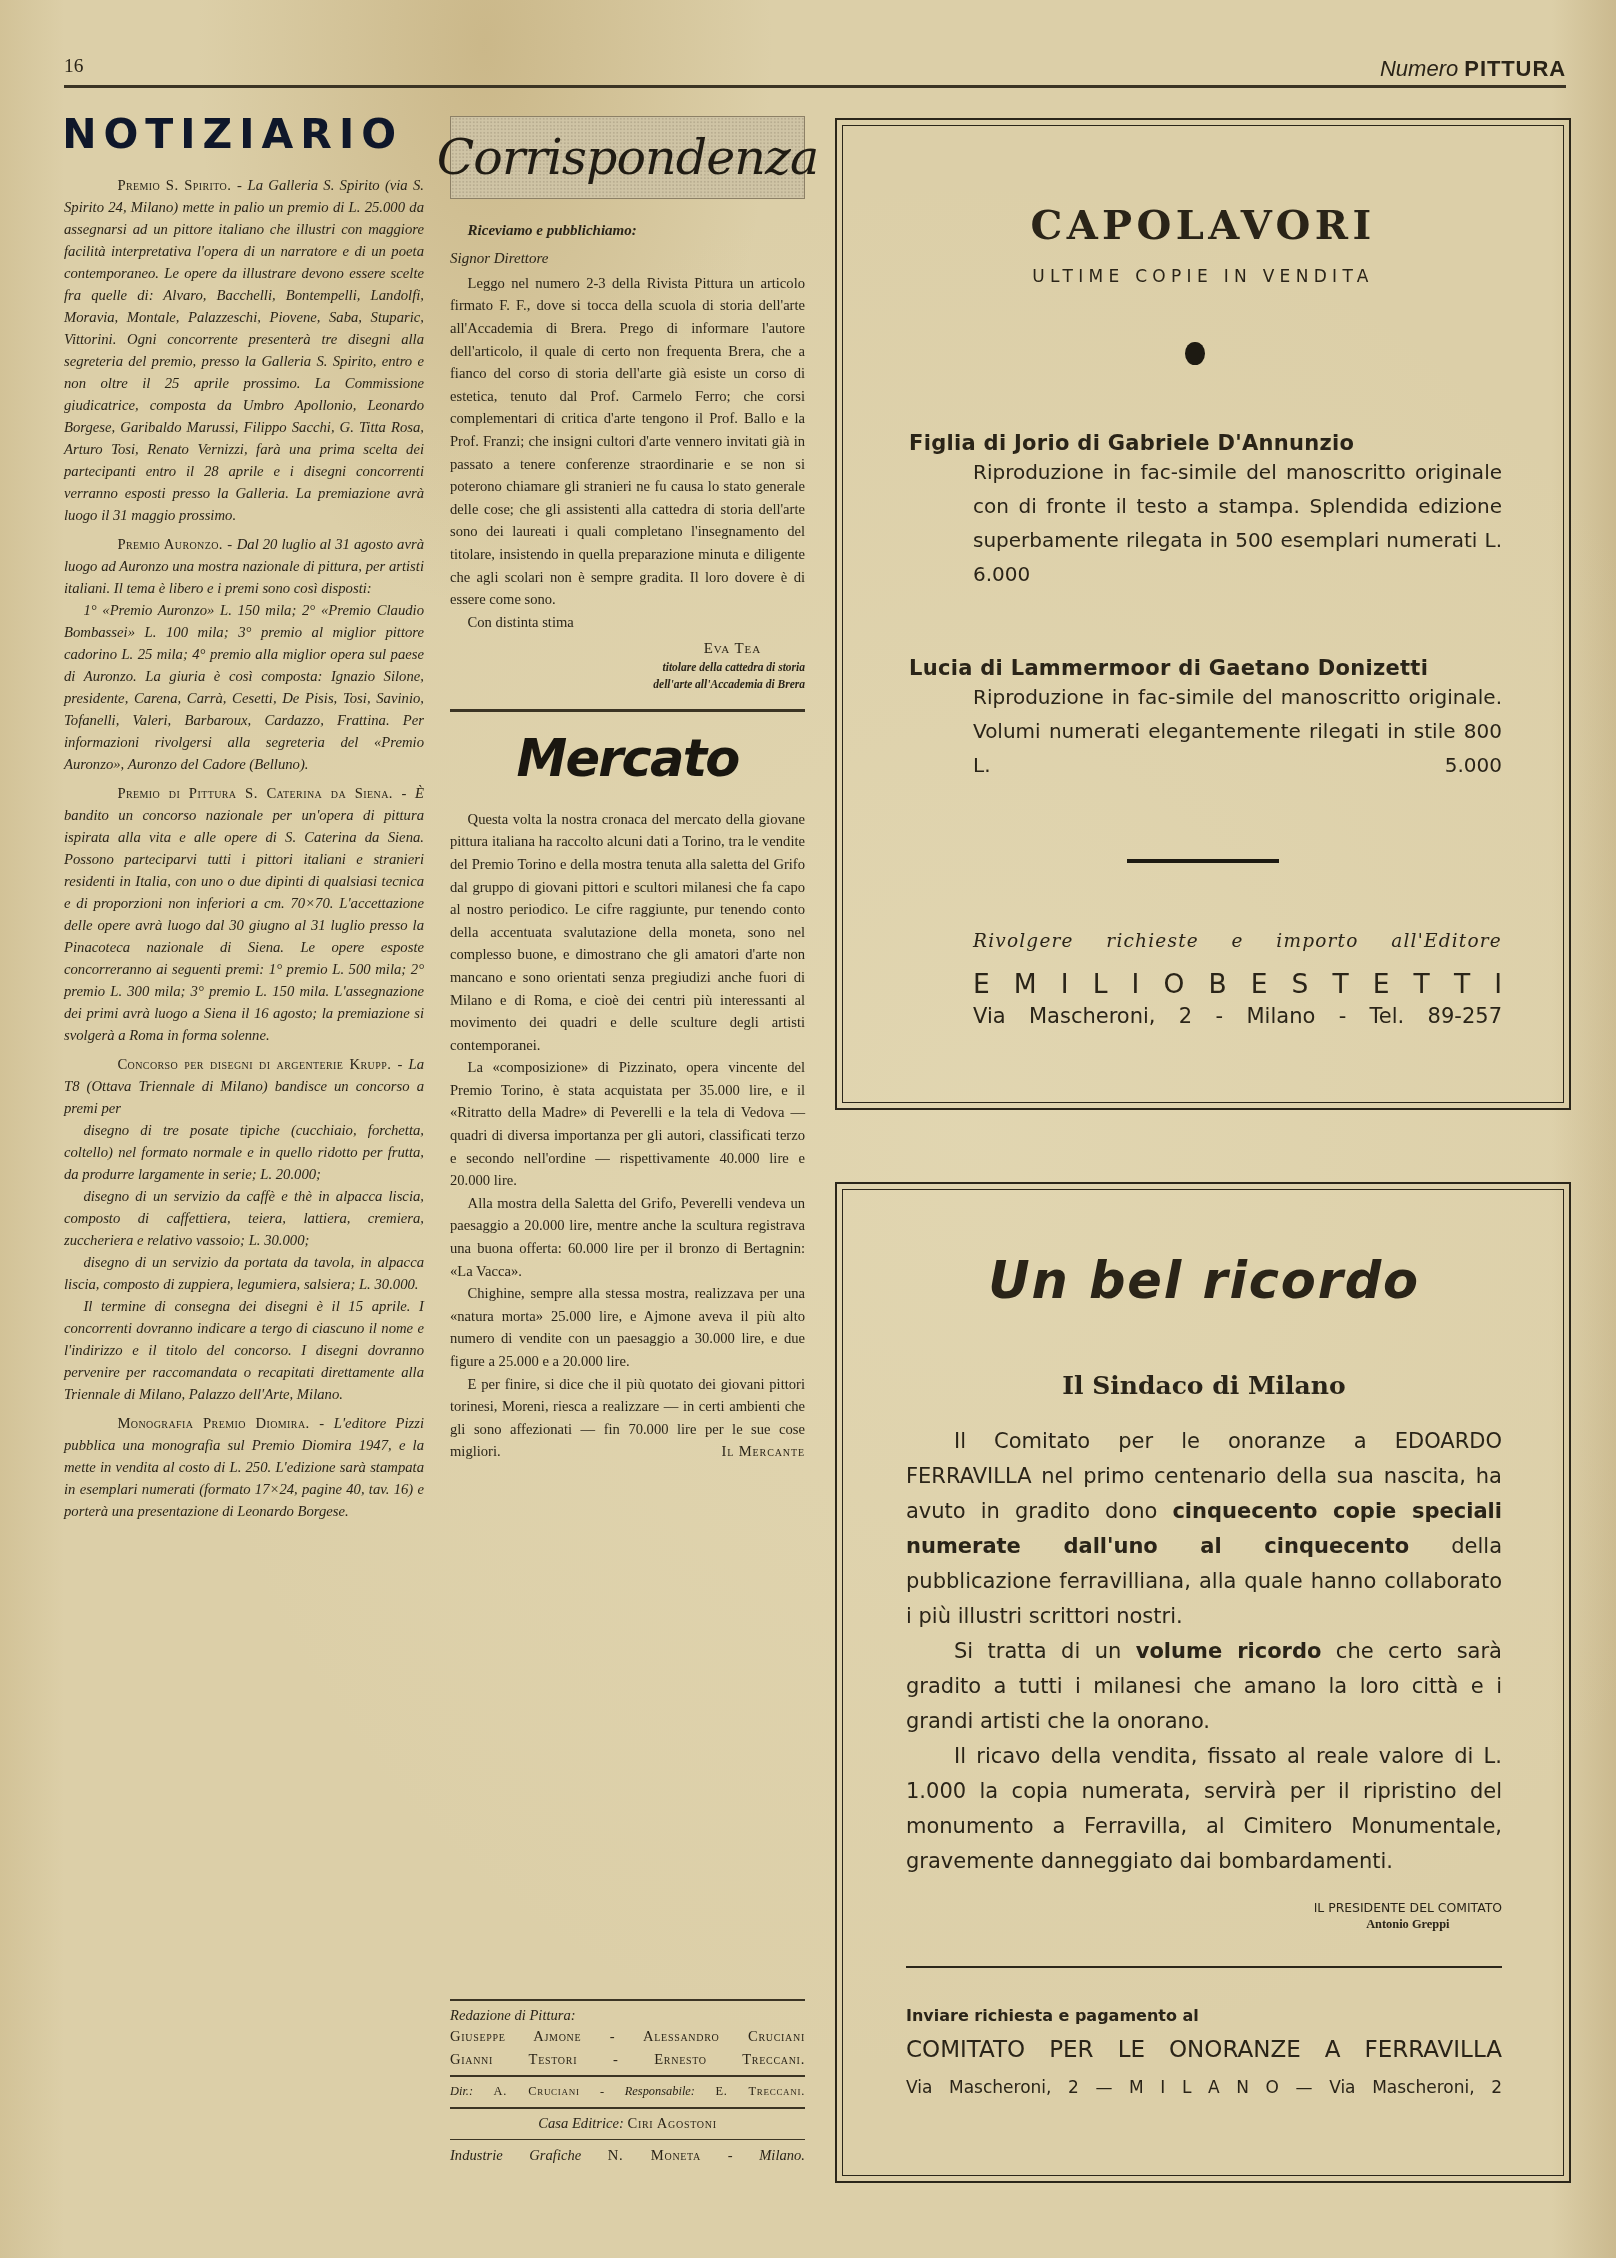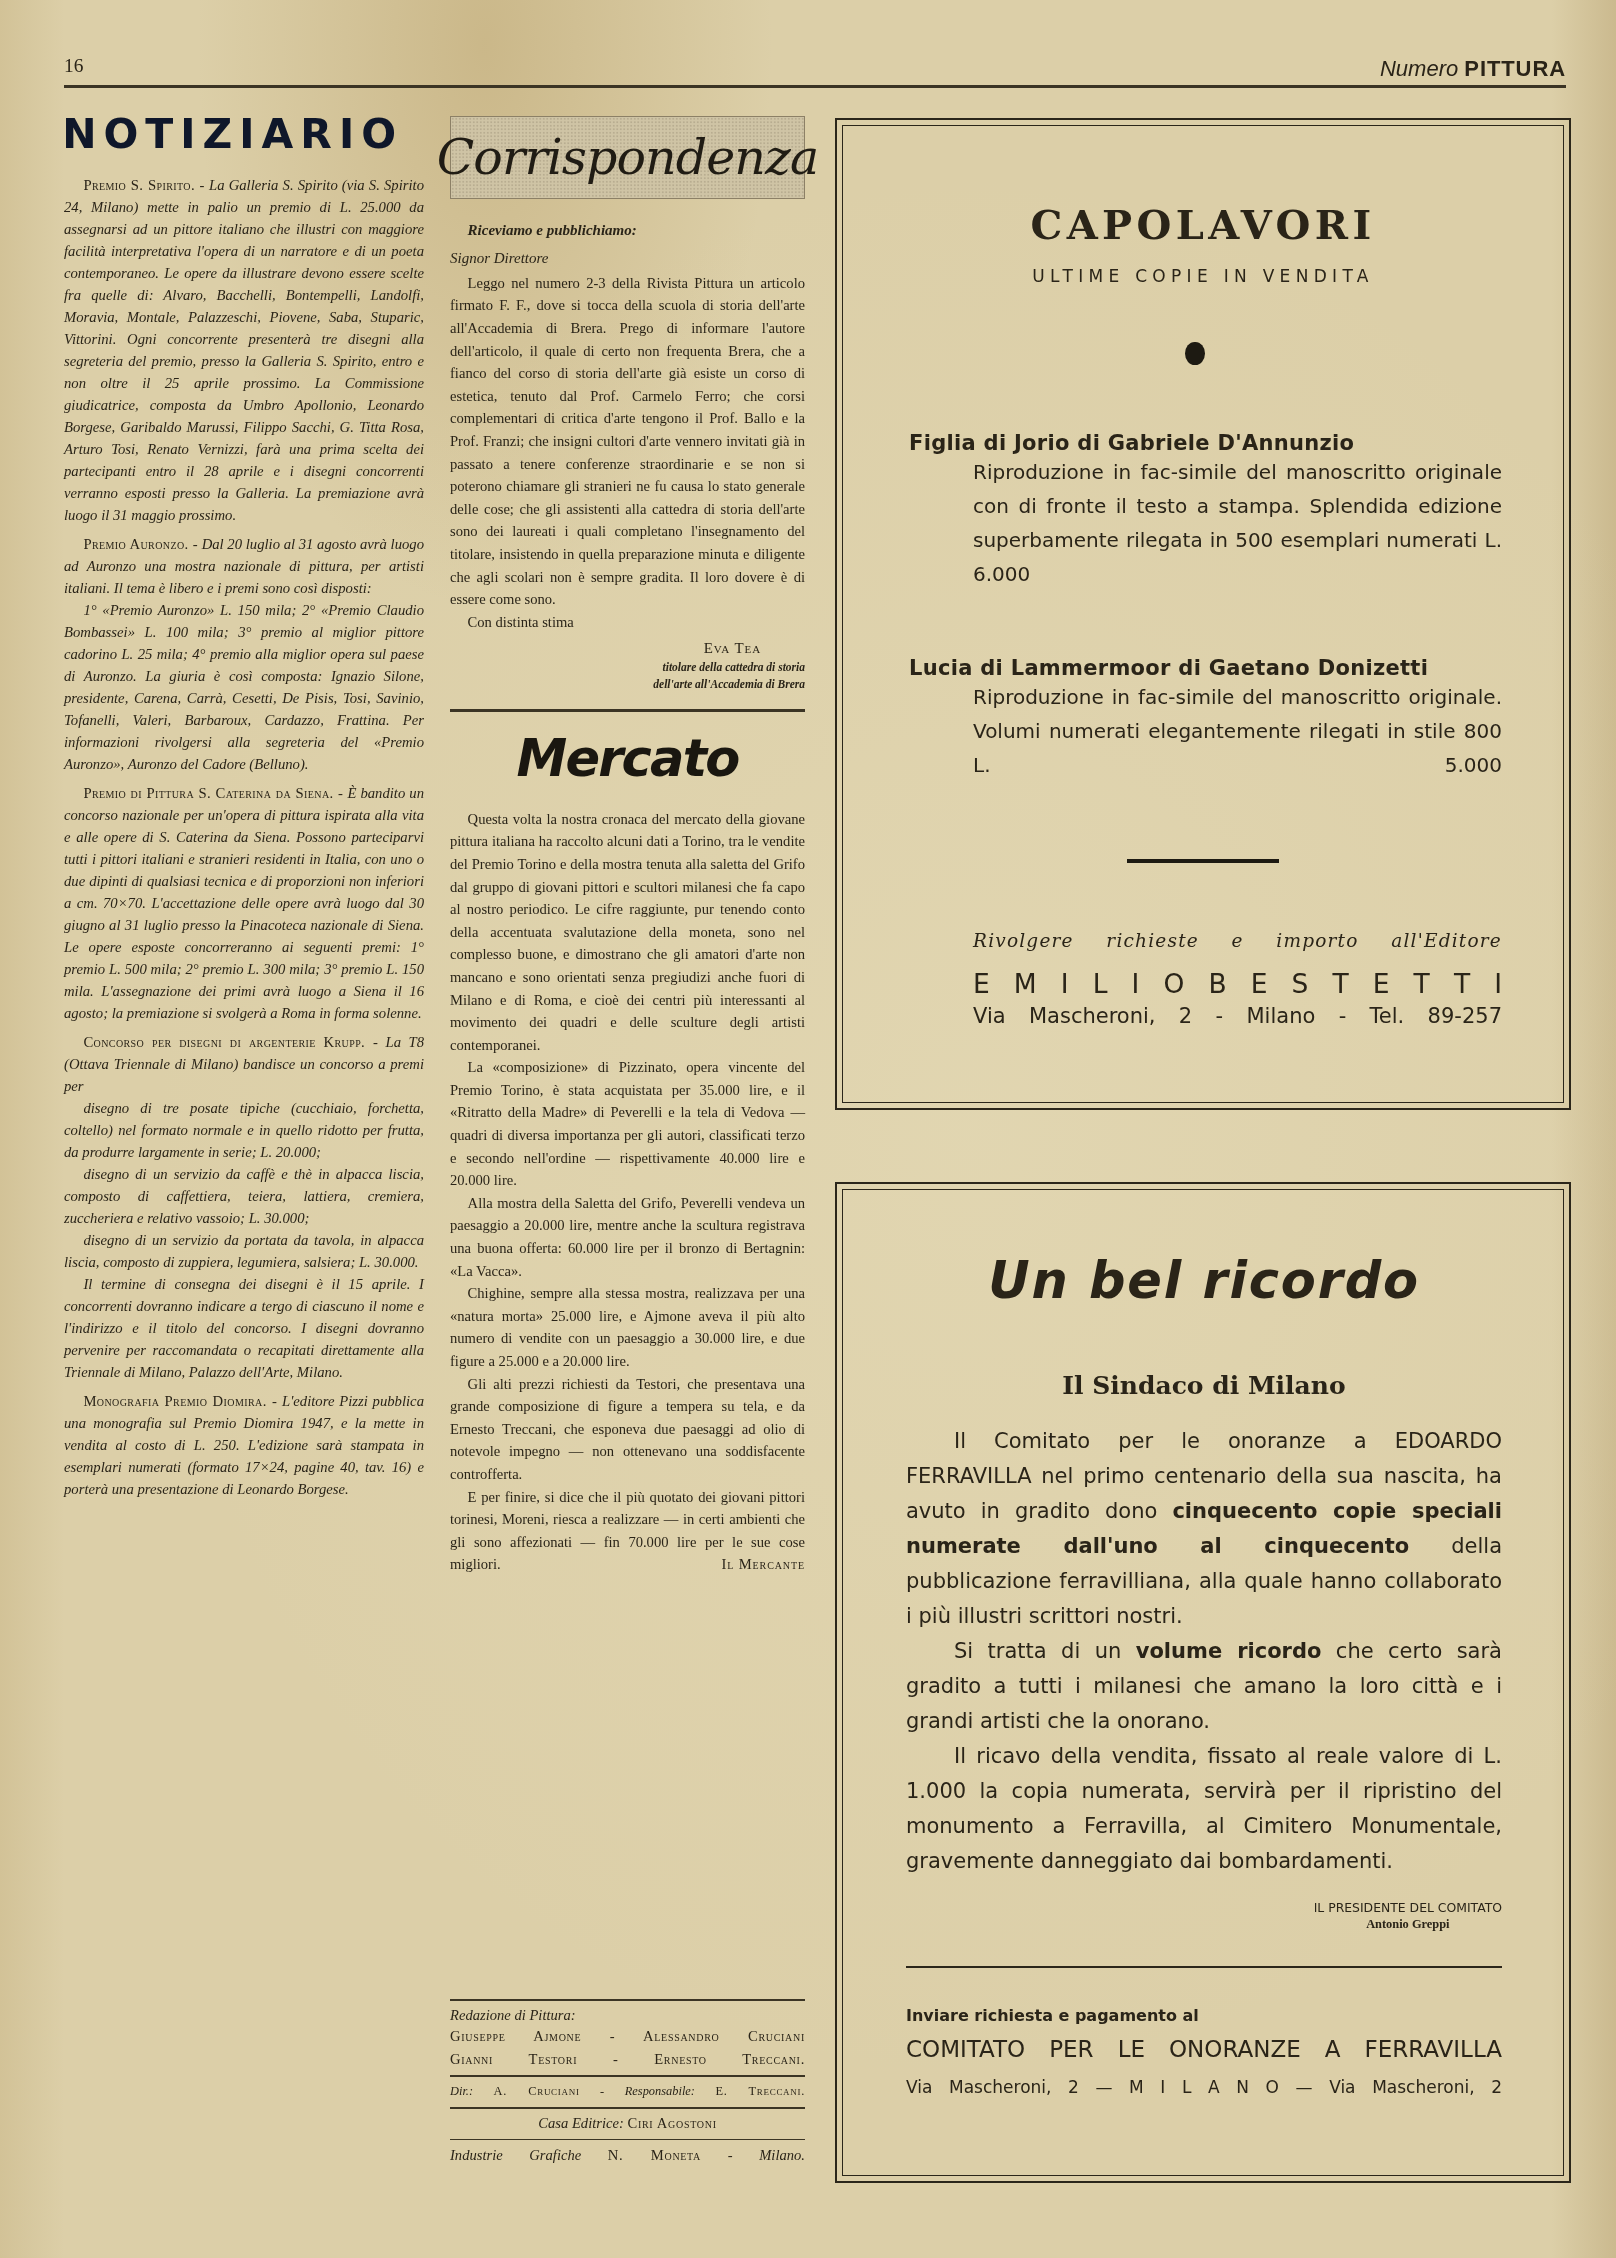--- a/index.html
+++ b/index.html
@@ -20,21 +20,21 @@
   .issue-label b { font-style: normal; font-weight: bold; letter-spacing: 0.9px; }
   .header-rule { position: absolute; left: 64px; top: 85px; width: 1502px; height: 2.6px; background: #3b3424; }
 
   
   .col-left { position: absolute; left: 64px; top: 106px; width: 360px; }
   .notiziario-title {
     font-family: "DejaVu Sans", sans-serif; font-weight: bold; font-size: 41px;
     letter-spacing: 7px; margin: 4.4px 0 16px -1.8px; color: #0f172a; white-space: nowrap;
   }
   .news-item { font-size: 14.7px; line-height: 22px; text-align: justify; hyphens: manual; margin-bottom: 7px; }
-  .news-item .lead { font-style: normal; font-variant: small-caps; letter-spacing: 0.4px; }
+  .news-item .lead { font-style: normal; font-variant: small-caps; letter-spacing: 0.4px; margin-left: 34px; }
   .news-item .body { font-style: italic; }
   .news-item p { margin: 0; text-indent: 19.4px; }
 
   
   .col-mid { position: absolute; left: 450px; top: 116px; width: 355px; }
   .corr-banner {
     height: 81px; border: 1.8px solid #8c8066; background: #cfc4a5;
     background-image: radial-gradient(rgba(80,70,50,0.18) 0.9px, transparent 1.3px);
     background-size: 3.5px 3.5px;
     display: flex; align-items: center; justify-content: center;
@@ -144,21 +144,20 @@
   <div class="signature-role">dell'arte all'Accademia di Brera</div>
 
   <div class="mid-rule"></div>
 
   <div class="mercato-title">Mercato</div>
   <div class="mid-text">
     <p>Questa volta la nostra cronaca del mercato della giovane pittura italiana ha raccolto alcuni dati a Torino, tra le vendite del Premio Torino e della mostra tenuta alla saletta del Grifo dal gruppo di giovani pittori e scultori milanesi che fa capo al nostro periodico. Le cifre raggiunte, pur tenendo conto della accentuata svalutazione della moneta, sono nel complesso buone, e dimostrano che gli amatori d'arte non mancano e sono orientati senza pregiudizi anche fuori di Milano e di Roma, e cioè dei centri più interessanti al movimento dei quadri e delle sculture degli artisti contemporanei.</p>
     <p>La «composizione» di Pizzinato, opera vincente del Premio Torino, è stata acquistata per 35.000 lire, e il «Ritratto della Madre» di Peverelli e la tela di Vedova — quadri di diversa importanza per gli autori, classificati terzo e secondo nell'ordine — rispettivamente 40.000 lire e 20.000 lire.</p>
     <p>Alla mostra della Saletta del Grifo, Peverelli vendeva un paesaggio a 20.000 lire, mentre anche la scultura registrava una buona offerta: 60.000 lire per il bronzo di Bertagnin: «La Vacca».</p>
     <p>Chighine, sempre alla stessa mostra, realizzava per una «natura morta» 25.000 lire, e Ajmone aveva il più alto numero di vendite con un paesaggio a 30.000 lire, e due figure a 25.000 e a 20.000 lire.</p>
-    <p>Gli alti prezzi richiesti da Testori, che presentava una grande composizione di figure a tempera su tela, e da Ernesto Treccani, che esponeva due paesaggi ad olio di notevole impegno — non ottenevano una soddisfacente controfferta.</p>
     <p><span>E per finire, si dice che il più quotato dei giovani pittori torinesi, Moreni, riesca a realizzare — in certi ambienti che gli sono affezionati — fin 70.000 lire per le sue cose migliori.</span> <span class="mercato-sign">Il Mercante</span></p>
   </div>
 </div>
 
 <div class="masthead">
   <div class="rule"></div>
   <div class="line" style="padding-bottom:0"><span class="ital">Redazione di Pittura:</span></div>
   <div class="line sc" style="text-align:justify;text-align-last:justify;padding:1.8px 0">Giuseppe Ajmone - Alessandro Cruciani</div>
   <div class="line sc" style="text-align:justify;text-align-last:justify;padding:1.8px 0 5.3px">Gianni Testori - Ernesto Treccani.</div>
   <div class="rule"></div>

